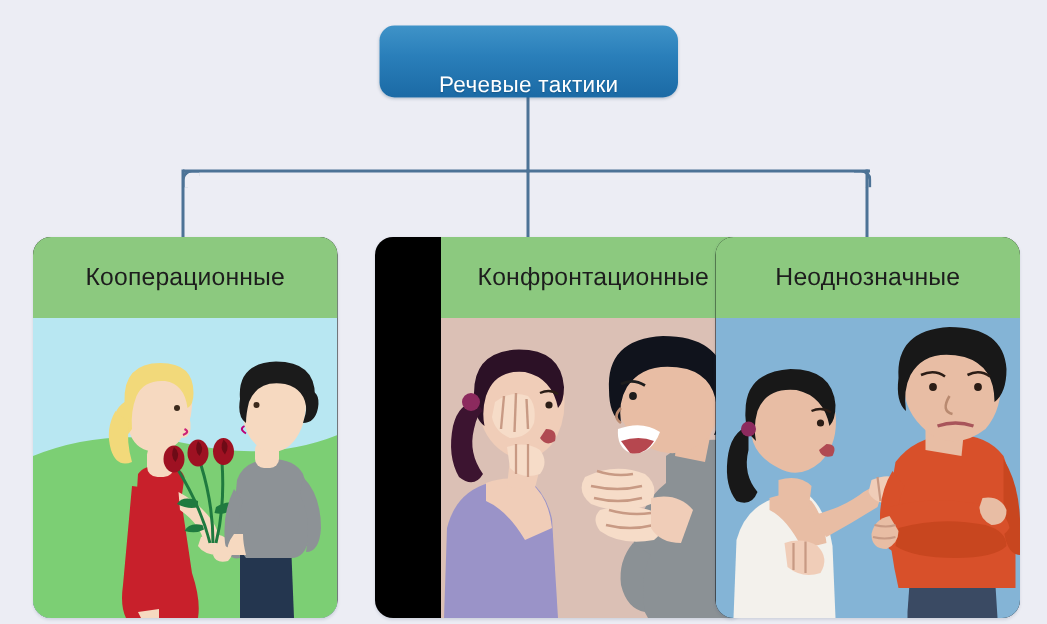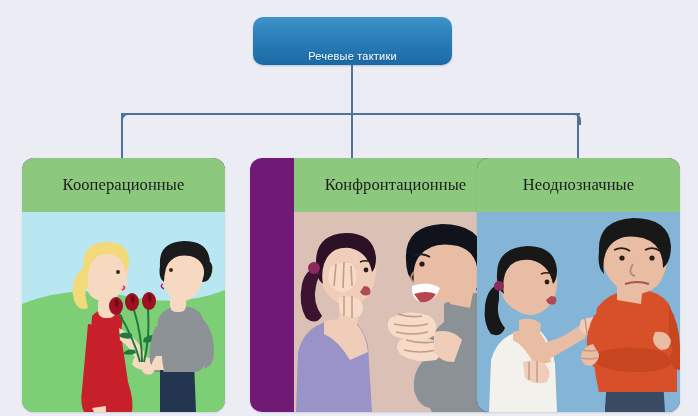--- a/index.html
+++ b/index.html
@@ -14,21 +14,21 @@
   
   .title-node{
     position:absolute;left:253px;top:17px;width:199px;height:48px;
     border-radius:10px;
     background:linear-gradient(180deg,#3f93c8 0%,#2a7fba 42%,#1b6aa5 100%);
     box-shadow:0 1px 2px rgba(40,70,100,.25);
     display:flex;align-items:center;justify-content:center;
     z-index:5;
   }
   .title-node span{
-    color:#ffffff;font-size:11px;letter-spacing:.2px;
+    color:#ffffff;font-size:15px;letter-spacing:.2px;
     text-shadow:0 1px 1px rgba(10,50,80,.35);
     white-space:nowrap;
     margin-top:30px;
   }
 
   
   .conn{position:absolute;background:#4d7396;z-index:1;}
   .conn-vert-main{left:351px;top:63px;width:2px;height:52px;}
   .conn-bar{left:122px;top:113px;width:458px;height:2px;}
   .conn-drop{top:113px;width:2px;height:47px;}
@@ -36,24 +36,23 @@
   .drop-2{left:351px;}
   .drop-3{left:577px;}
   .corner{position:absolute;width:10px;height:10px;border:2px solid #4d7396;z-index:2;background:transparent;}
   .corner-l{left:121px;top:113px;border-right:none;border-bottom:none;border-top-left-radius:7px;}
   .corner-r{left:569px;top:113px;border-left:none;border-bottom:none;border-top-right-radius:7px;}
 
   
   .card{
     position:absolute;top:158px;width:203px;height:254px;
     border-radius:12px;overflow:hidden;
-    background:#701a75;
+    background:#000000;
     box-shadow:0 1px 2px rgba(60,80,110,.16);
     z-index:4;
-    font-family:Liberation Serif, serif;
   }
   #card-1{left:22px;}
   #card-2{left:250px;padding-left:44px;}
   #card-3{left:477px;}
   .card-header{
     height:54px;width:100%;
     background:#8cc97f;
     display:flex;align-items:center;justify-content:center;
   }
   .card-header span{

